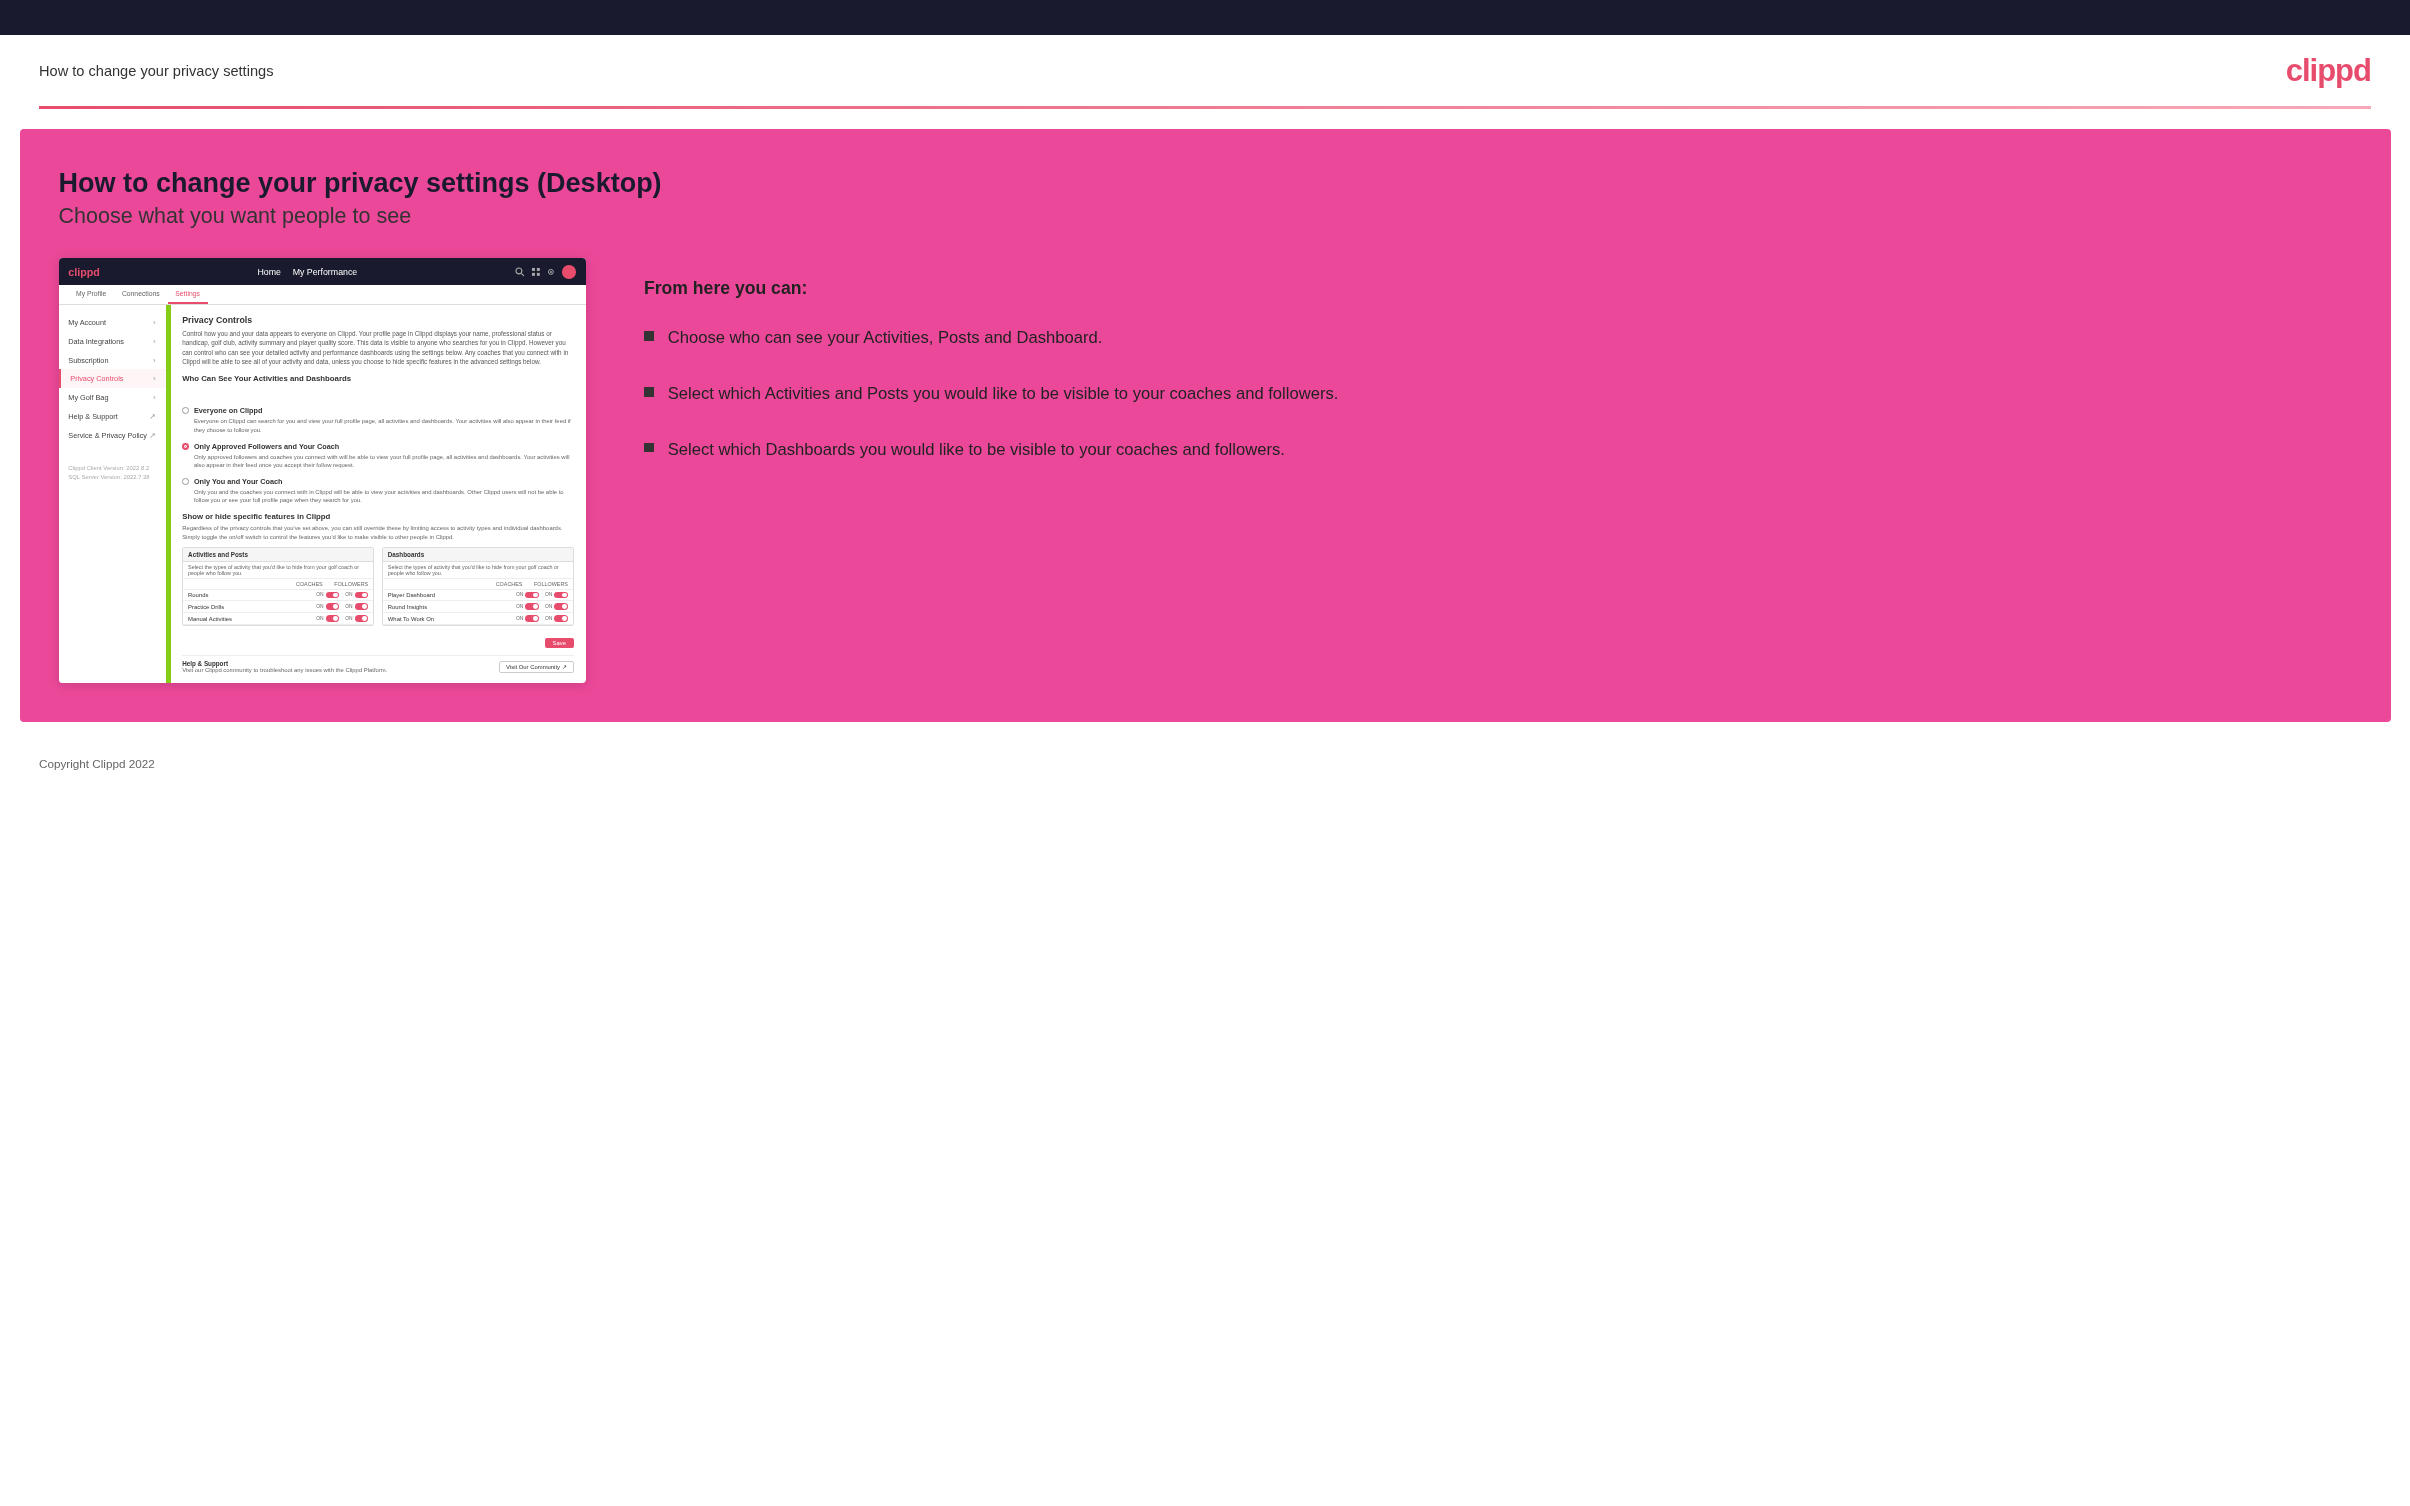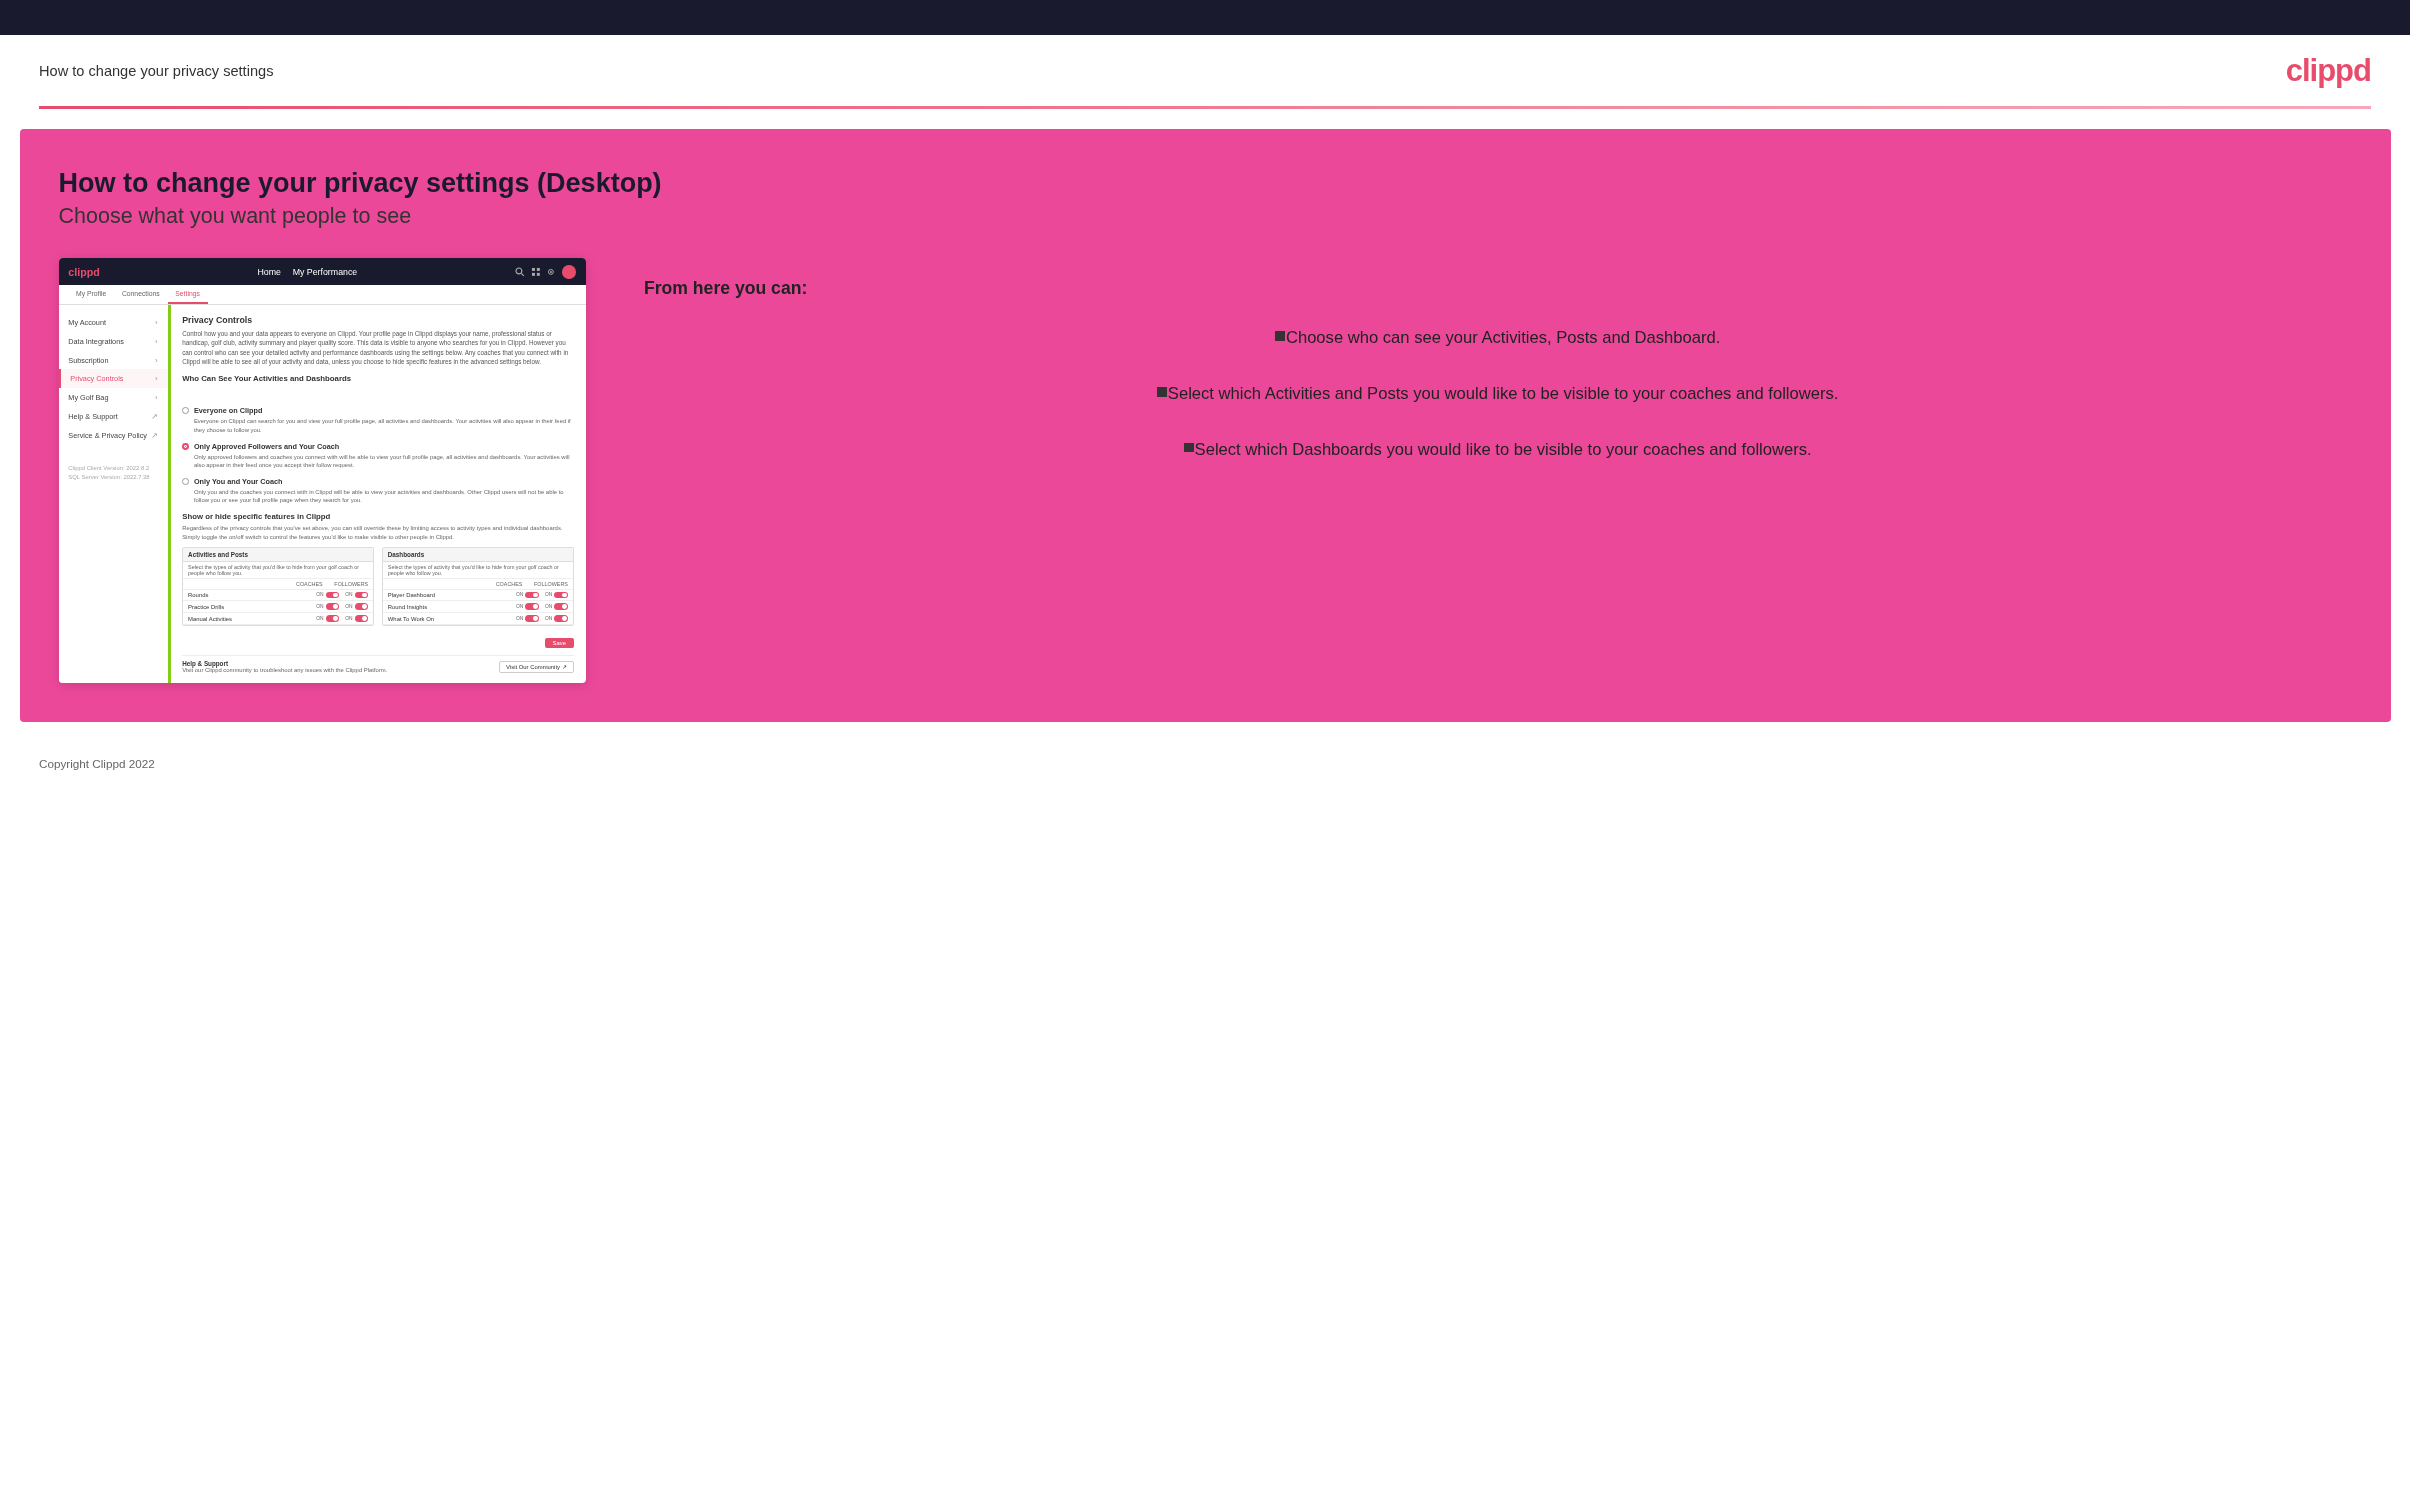--- a/index.html
+++ b/index.html
@@ -108,21 +108,21 @@
       background: #e84c6d;
     }
 
     .mock-body {
       display: flex;
     }
 
     .mock-sidebar {
       width: 112px;
       background: #fff;
-      border-right: 3px solid #84cc16;
+      border-right: 5px solid #84cc16;
       padding: 7.8px 0;
       font-size: 7.3px;
     }
 
     .mock-sidebar-item {
       padding: 4.9px 9.8px;
       color: #444;
       display: flex;
       justify-content: space-between;
       align-items: center;
@@ -369,23 +369,22 @@
 
     .bullet-list {
       list-style: none;
       display: flex;
       flex-direction: column;
       gap: 31px;
     }
 
     .bullet-item {
       display: flex;
-      gap: 1px;
+      gap: 14px;
       align-items: flex-start;
-      justify-content: center;
     }
 
     .bullet-square {
       width: 9.8px;
       height: 9.8px;
       background: #333;
       flex-shrink: 0;
       margin-top: 4.9px;
     }
 

